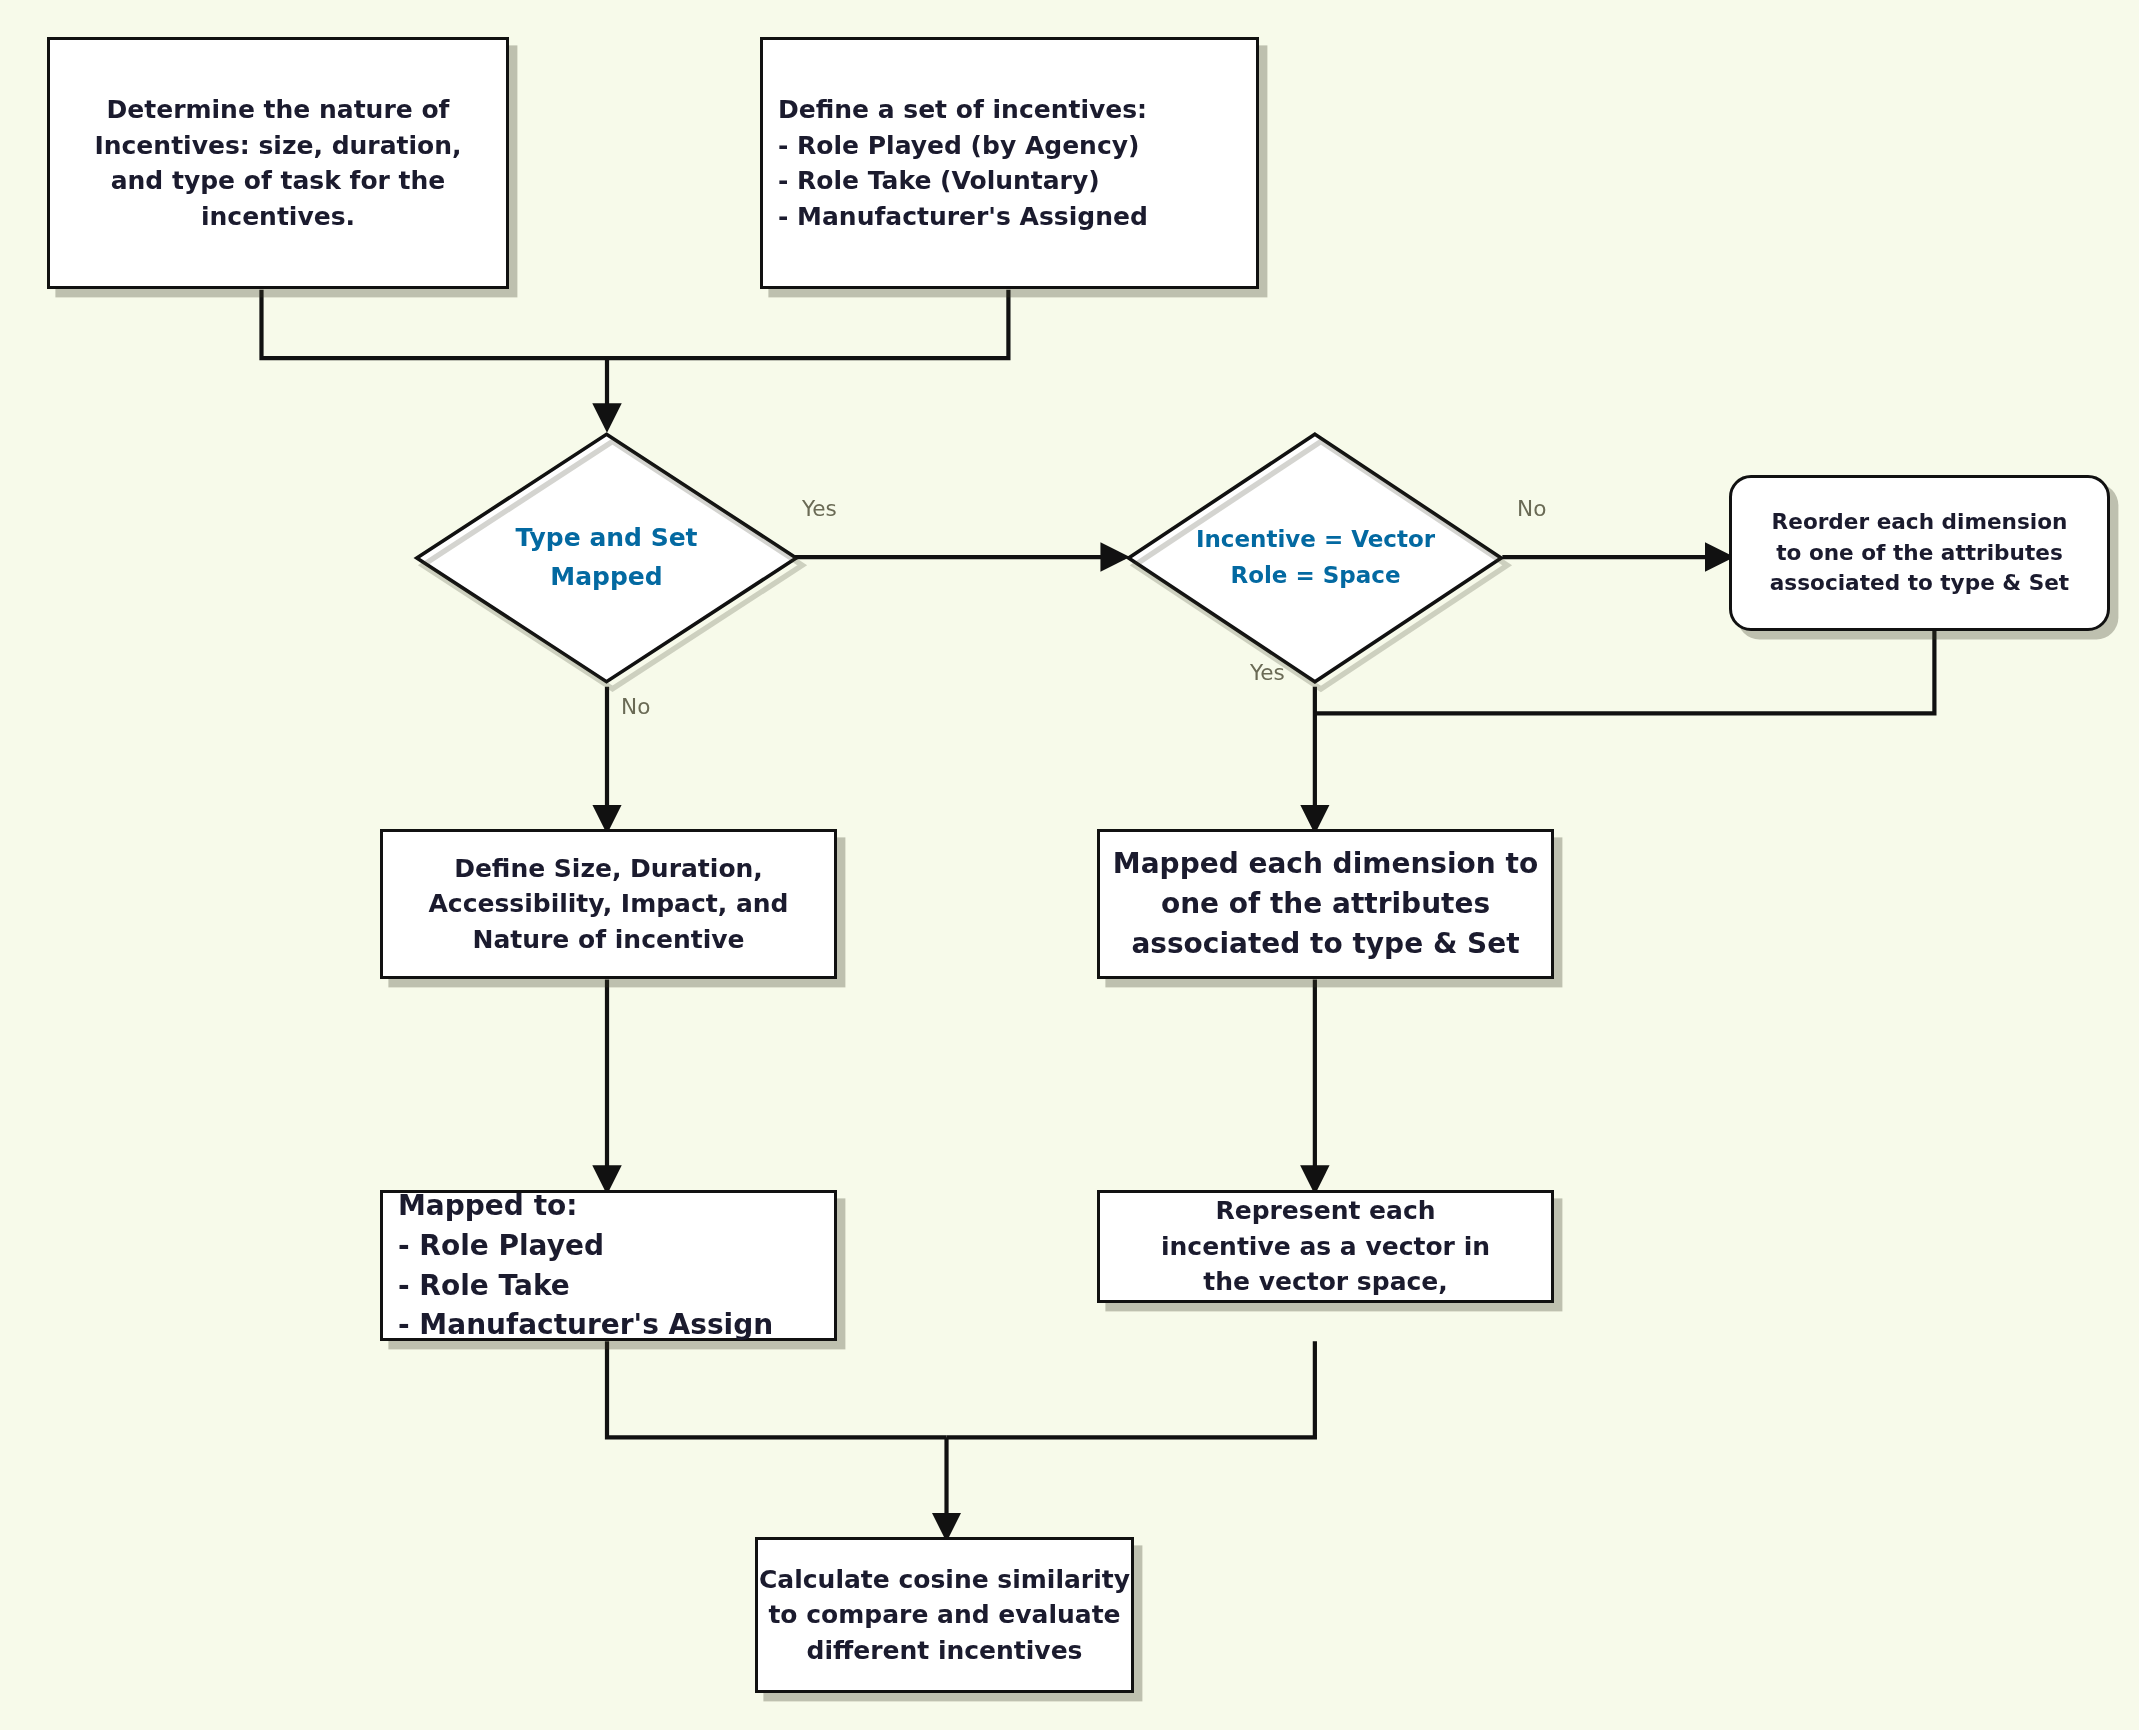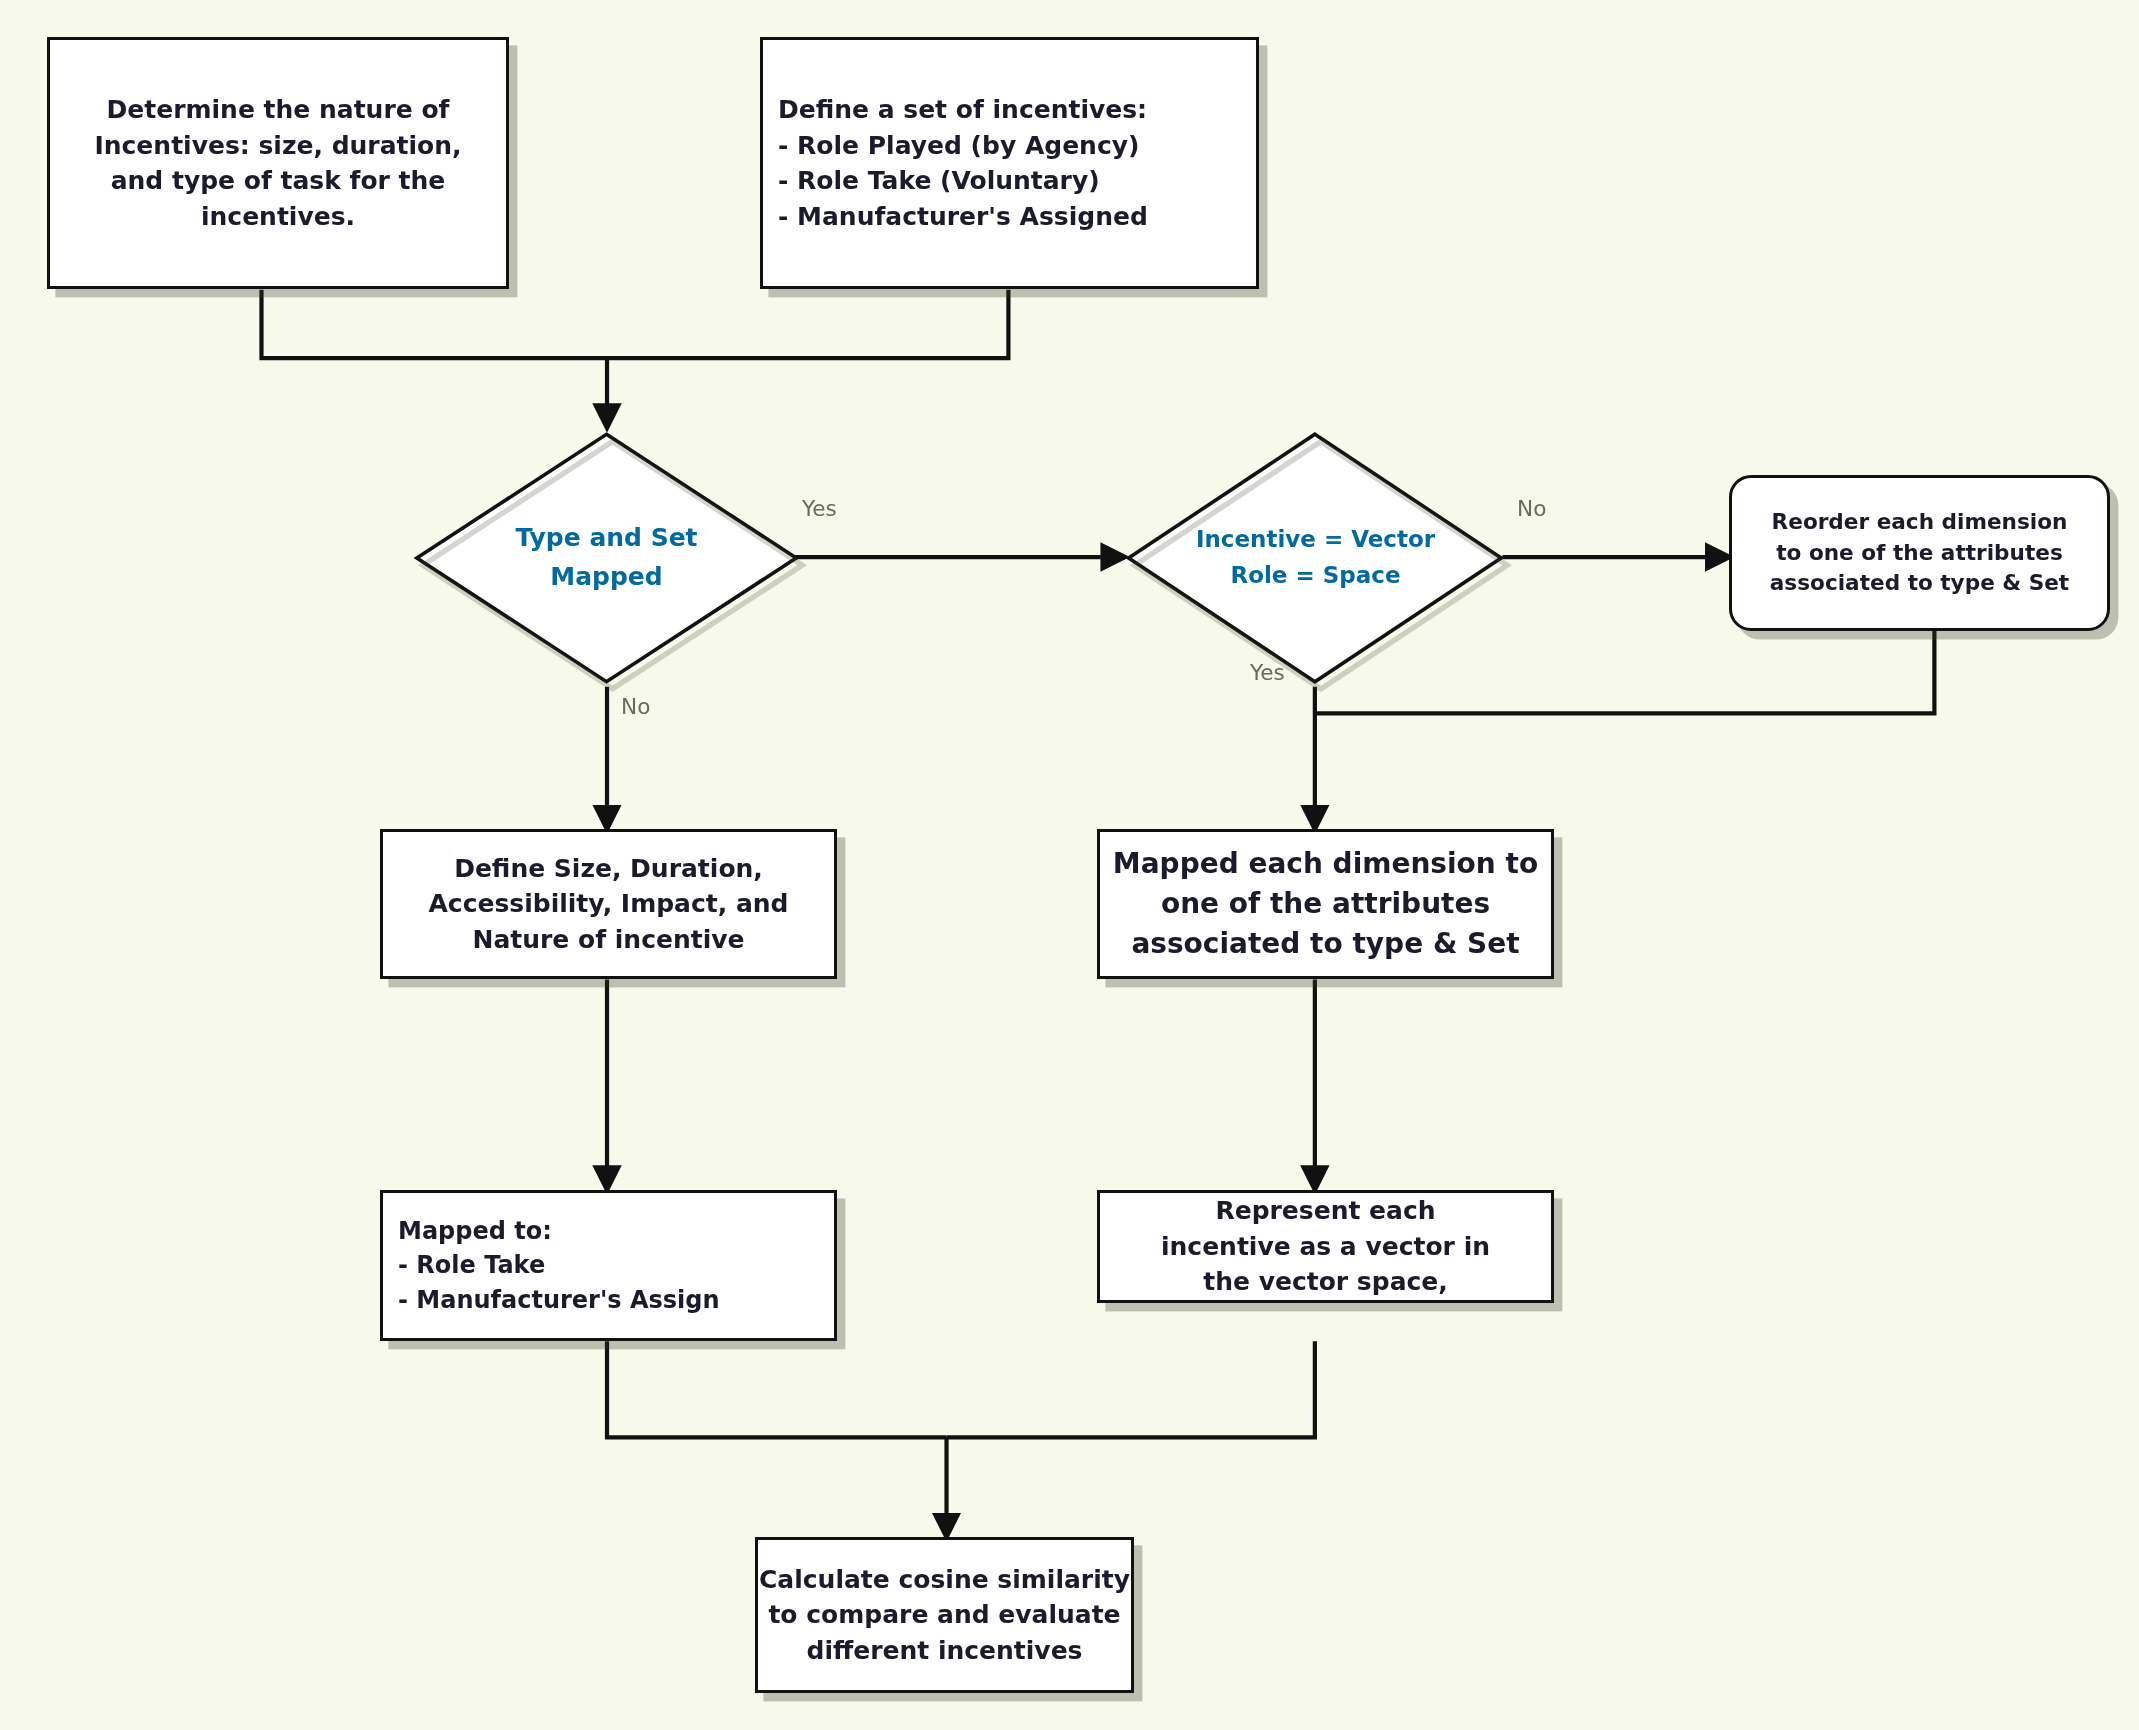--- a/index.html
+++ b/index.html
@@ -181,23 +181,24 @@
   </div>
 
   <div class="node center" style="left:1097px; top:829px; width:457px; height:150px; font-size:28px;">
     <div class="inner">
       <span class="ln">Mapped each dimension to</span>
       <span class="ln">one of the attributes</span>
       <span class="ln">associated to type &amp; Set</span>
     </div>
   </div>
 
-  <div class="node left" style="left:380px; top:1190px; width:457px; height:151px; font-size:24px;">
+  <div class="node left" style="left:380px; top:1190px; width:457px; height:151px; font-size:28px;">
     <div class="inner">
       <span class="ln">Mapped to:</span>
+      <span class="ln">- Role Played</span>
       <span class="ln">- Role Take</span>
       <span class="ln">- Manufacturer's Assign</span>
     </div>
   </div>
 
   <div class="node center" style="left:1097px; top:1190px; width:457px; height:113px; font-size:25px;">
     <div class="inner">
       <span class="ln">Represent each</span>
       <span class="ln">incentive as a vector in</span>
       <span class="ln">the vector space,</span>

